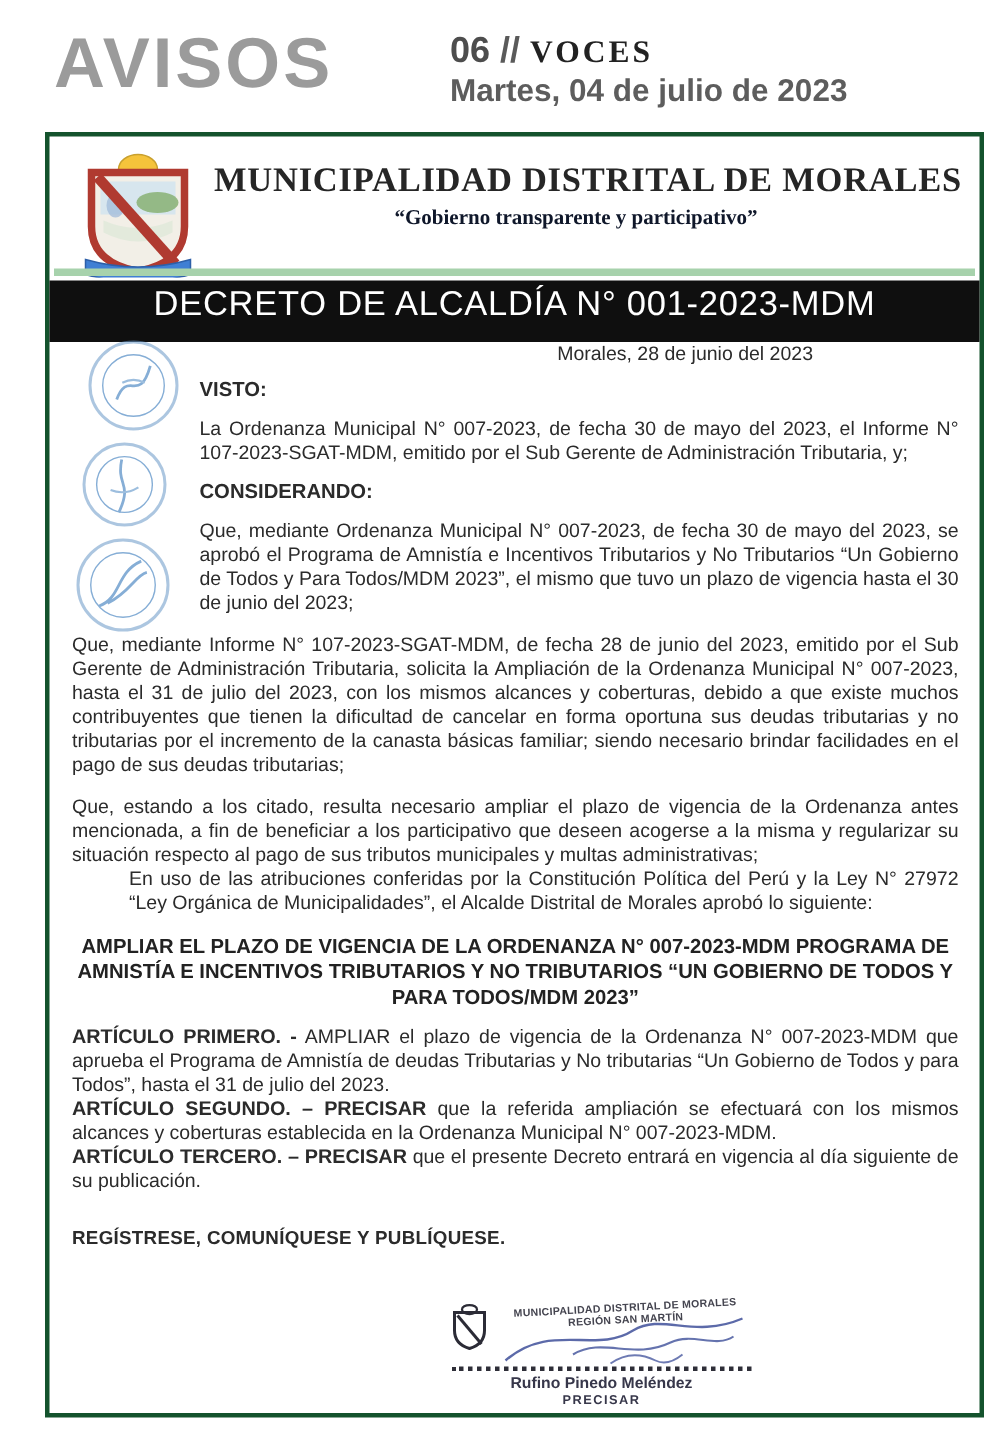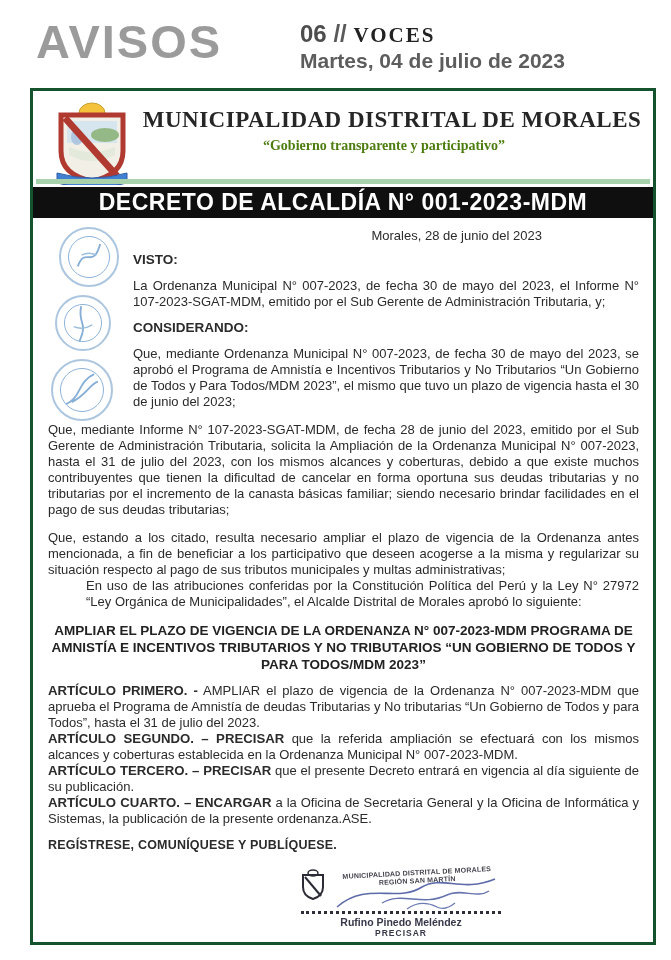--- a/index.html
+++ b/index.html
@@ -22,43 +22,43 @@
   .doc { position:absolute; left:30px; top:88px; width:626px; height:857px;
          border:3px solid #14532d; background:#fff; }
 
   .letterhead { position:absolute; top:0; left:0; right:0; height:96px; }
   .coat { position:absolute; left:20px; top:10px; width:78px; height:84px; }
   .mun-title { position:absolute; left:104px; right:6px; top:16px; text-align:center;
                font-family:"Liberation Serif", serif; font-weight:bold; font-size:23px;
                color:#262626; letter-spacing:0.5px; }
   .slogan { position:absolute; left:88px; right:6px; top:47px; text-align:center;
             font-family:"Liberation Serif", serif; font-weight:bold; font-size:14px;
-            color:#4d7c0f; }
+            color:#0f172a; }
   .green-line { position:absolute; left:3px; right:3px; top:88px; height:5px;
                 background:#a7d2ac; }
-  .banner { position:absolute; left:0; right:0; top:96px; height:31px; background:#0f0f0f;
-            color:#fff; font-weight:bold; font-size:23px; letter-spacing:0.5px;
+  .banner { position:absolute; left:0; right:0; top:96px; height:41px; background:#0f0f0f;
+            color:#fff; font-weight:normal; font-size:23px; letter-spacing:0.5px;
             text-align:center; line-height:31px; }
 
   .content { position:absolute; top:127px; left:0; right:0; bottom:0;
              padding:8px 14px 0 15px; font-size:13px; line-height:16px; color:#2b2b2b; }
   .place-date { text-align:right; padding-right:97px; margin-top:2px; }
   .indent { margin-left:85px; }
   .h-bold { font-weight:bold; font-size:13.5px; }
   .visto-h { margin-top:8px; }
   .visto-b { margin-top:10px; text-align:justify; }
   .consid-h { margin-top:10px; }
   .p1 { margin-top:10px; text-align:justify; }
   .p-full { margin-top:12px; text-align:justify; }
   .p-cont { margin-top:0; text-align:justify;margin-left:38px; }
   .res-title { margin:12px auto 10px auto; max-width:585px; text-align:center;
                font-weight:bold; font-size:13.5px; line-height:17px; color:#222; }
   .article { text-align:justify; }
   .article b { font-size:13.2px; }
-  .closing { margin-top:10px; font-weight:bold; font-size:12.5px; letter-spacing:0.2px; }
+  .closing { margin-top:22px; font-weight:bold; font-size:12.5px; letter-spacing:0.2px; }
 
   
   .stamp { position:absolute; border-radius:50%; border:2px solid rgba(104,152,198,0.55); }
   .stamp svg { width:100%; height:100%; }
   .stamp1 { left:26px; top:136px; width:60px; height:60px; }
   .stamp2 { left:22px; top:204px; width:56px; height:56px; }
   .stamp3 { left:18px; top:268px; width:62px; height:62px; }
 
   
   .sig-block { position:absolute; left:268px; top:776px; width:210px; height:76px; }
@@ -147,21 +147,20 @@
 
       <p class="p-full">Que, estando a los citado, resulta necesario ampliar el plazo de vigencia de la Ordenanza antes mencionada, a fin de beneficiar a los participativo que deseen acogerse a la misma y regularizar su situación respecto al pago de sus tributos municipales y multas administrativas;</p>
       <p class="p-cont">En uso de las atribuciones conferidas por la Constitución Política del Perú y la Ley N° 27972 “Ley Orgánica de Municipalidades”, el Alcalde Distrital de Morales aprobó lo siguiente:</p>
 
       <p class="res-title">AMPLIAR EL PLAZO DE VIGENCIA DE LA ORDENANZA N° 007-2023-MDM PROGRAMA DE AMNISTÍA E INCENTIVOS TRIBUTARIOS Y NO TRIBUTARIOS “UN GOBIERNO DE TODOS Y PARA TODOS/MDM 2023”</p>
 
       <div>
         <p class="article"><b>ARTÍCULO PRIMERO. -</b> <span>AMPLIAR el plazo de vigencia de la Ordenanza N° 007-2023-MDM que aprueba el Programa de Amnistía de deudas Tributarias y No tributarias “Un Gobierno de Todos y para Todos”, hasta el 31 de julio del 2023.</span></p>
         <p class="article"><b>ARTÍCULO SEGUNDO. – PRECISAR</b> <span>que la referida ampliación se efectuará con los mismos alcances y coberturas establecida en la Ordenanza Municipal N° 007-2023-MDM.</span></p>
         <p class="article"><b>ARTÍCULO TERCERO. – PRECISAR</b> <span>que el presente Decreto entrará en vigencia al día siguiente de su publicación.</span></p>
-        <p class="article"><b>ARTÍCULO CUARTO. – ENCARGAR</b> <span>a la Oficina de Secretaria General y la Oficina de Informática y Sistemas, la publicación de la presente ordenanza.ASE.</span></p>
       </div>
 
       <div class="closing">REGÍSTRESE, COMUNÍQUESE Y PUBLÍQUESE.</div>
     </div>
 
     <div class="sig-block">
       <div class="sig-shield">
         <svg viewBox="0 0 24 32" width="24" height="32">
           <ellipse cx="12" cy="4" rx="5" ry="3" fill="none" stroke="#2b2b36" stroke-width="1.5"></ellipse>
           <path d="M2 6 H22 V18 Q22 27 12 30 Q2 27 2 18 Z" fill="none" stroke="#2b2b36" stroke-width="2"></path>

